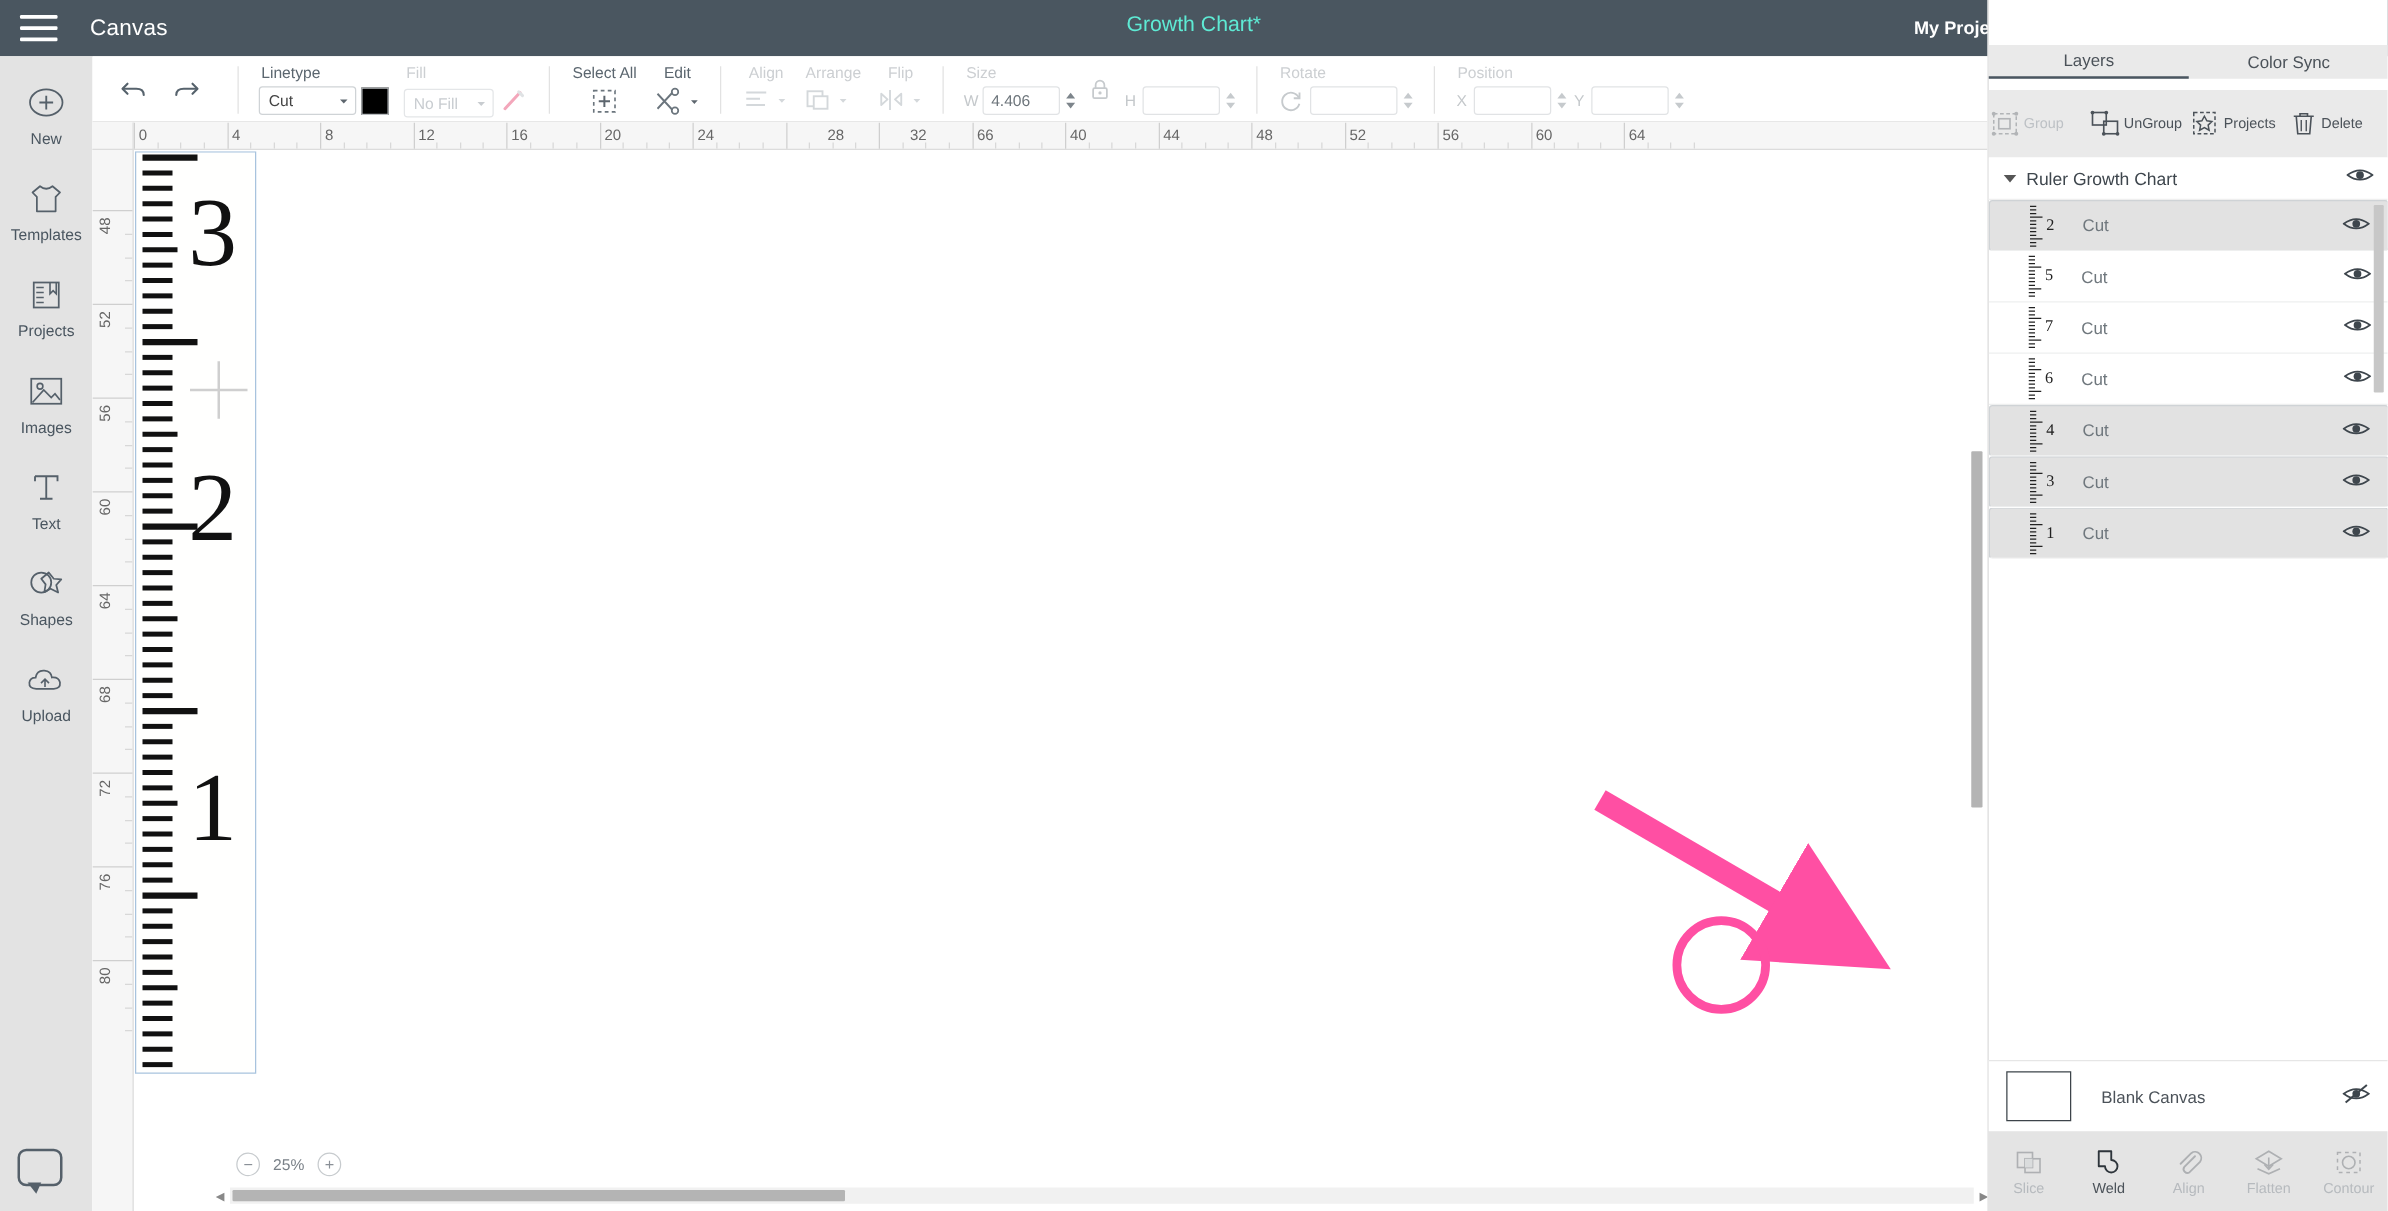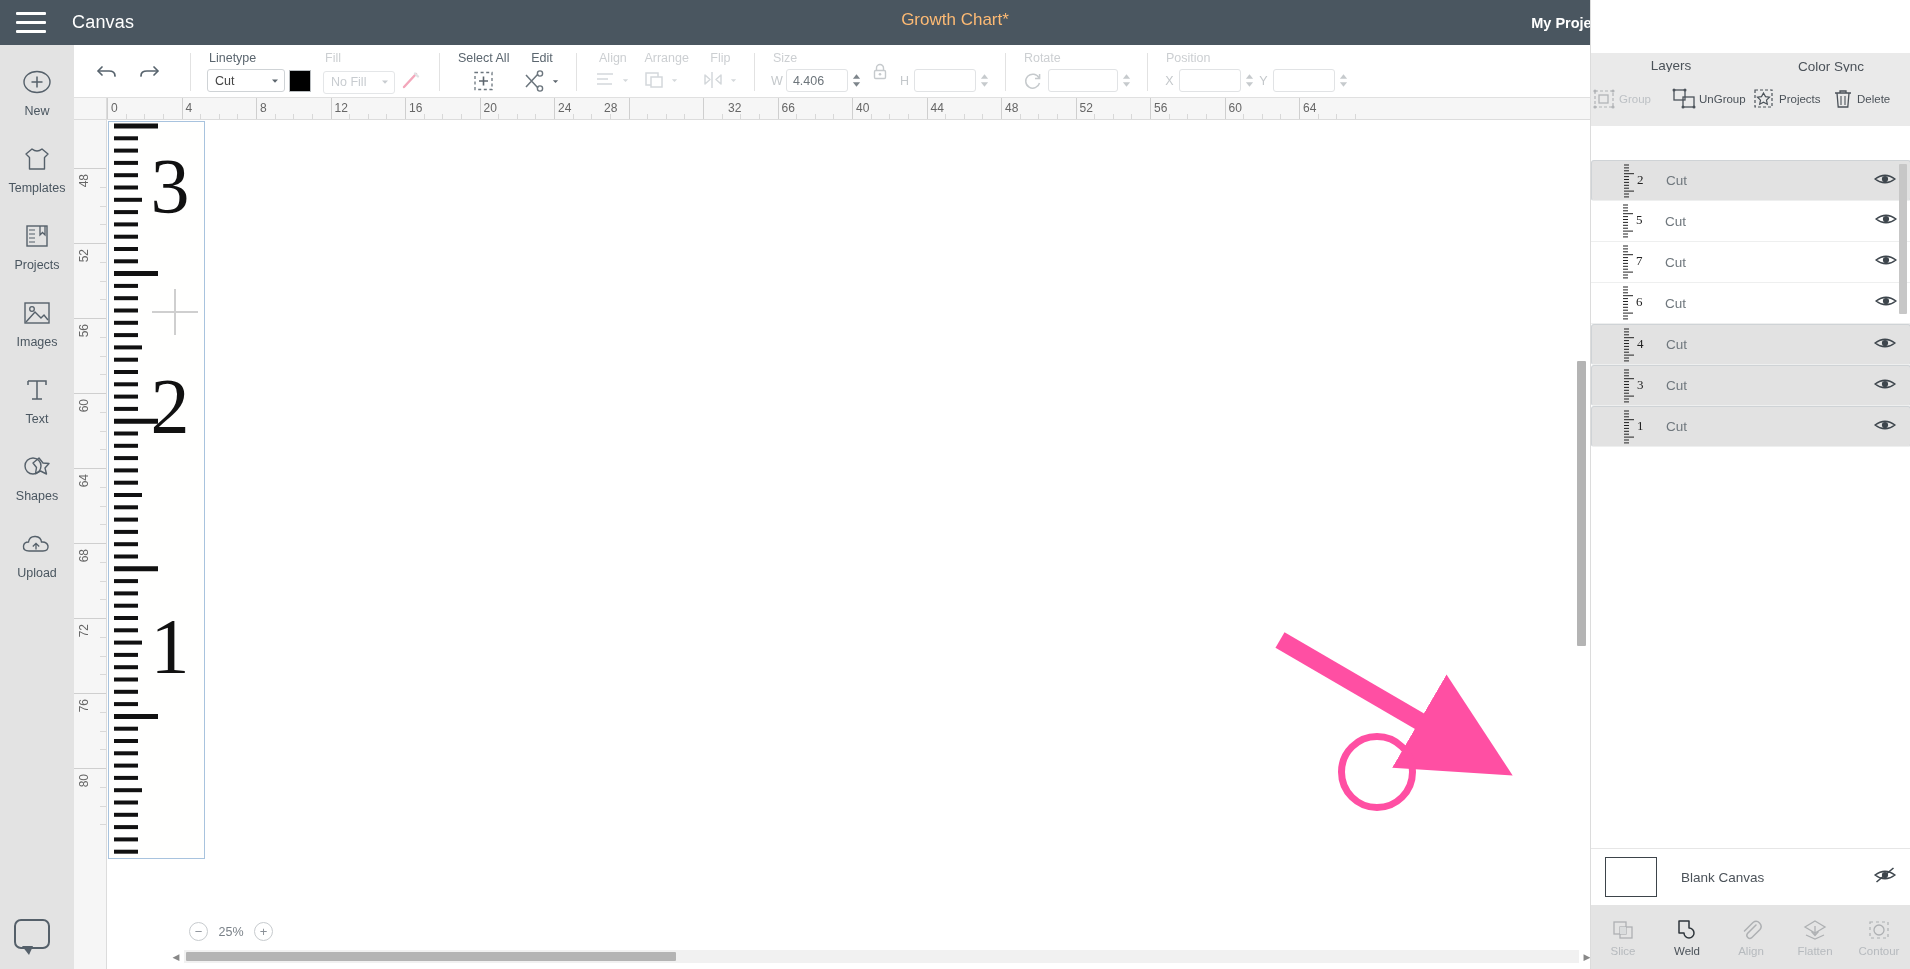--- a/index.html
+++ b/index.html
@@ -16,21 +16,21 @@
     position:absolute; left:0; top:0; width:1910px; height:45px;
     background:#4a5660; display:flex; align-items:center;
   }
   .hamburger { width:62px; height:45px; display:flex; align-items:center; justify-content:center; cursor:pointer; }
   .hamburger span { display:block; width:30px; height:3px; background:#fff; margin:3px 0; border-radius:1px; }
   .hb-wrap { display:flex; flex-direction:column; }
   .canvas-label { color:#fff; font-size:18px; margin-left:10px; letter-spacing:.2px; }
   .doc-title {
     position:absolute; left:0; right:0; top:0; height:40px;
     display:flex; align-items:center; justify-content:center;
-    color:#fdba74; font-size:17px; pointer-events:none;
+    color:#5eead4; font-size:17px; pointer-events:none;
   }
   .top-right { position:absolute; right:0; top:0; height:45px; display:flex; align-items:center; gap:0px; padding-right:16px; }
   .tr-item { color:#fff; font-size:14.5px; font-weight:bold; padding:0 14px; cursor:pointer; white-space:nowrap; }
   .tr-sep { color:#aab2b8; font-size:14px; padding:0 4px; }
   .joy-wrap { display:flex; align-items:center; gap:8px; padding:0 10px 0 14px; cursor:pointer; }
   .chev { width:12px; height:12px; }
   .makeit {
     background:#63b316; color:#fff; font-size:15px; font-weight:bold;
     padding:9px 30px; border:none; border-radius:4px; cursor:pointer; margin-left:14px;
   }
@@ -113,21 +113,21 @@
   
   .sb-h { position:absolute; left:110px; bottom:6px; width:1395px; height:13px; background:#f1f1f1; display:flex; align-items:center; }
   .sb-h-thumb { position:absolute; left:2px; top:2px; width:490px; height:9px; background:#b4b4b4; border-radius:1px; cursor:pointer;}
   .sb-arrowL,.sb-arrowR { position:absolute; width:12px; height:13px; display:flex;align-items:center;justify-content:center;
      font-size:9px;color:#888;cursor:pointer;}
   .sb-arrowL{left:-14px;} .sb-arrowR{right:-14px;}
   .sb-v { position:absolute; right:4px; top:240px; width:9px; height:285px; background:#b4b4b4; border-radius:1px; cursor:pointer;}
 
   
   .rpanel { position:absolute; left:1590px; top:0; width:320px; height:969px; background:#fff; border-left:1px solid #dcdcdc; }
-  .rp-tabs { position:absolute; top:53px; left:0; width:320px; height:27px; background:#eaeaea; display:flex; }
+  .rp-tabs { position:absolute; top:36px; left:0; width:320px; height:27px; background:#eaeaea; display:flex; }
   .rp-tab { flex:1; display:flex; align-items:center; justify-content:center; font-size:13.5px; color:#4b5259; cursor:pointer; }
   .rp-tab.active { border-bottom:2px solid #4a5660; font-weight:normal; }
   .rp-tools { position:absolute; top:72px; left:0; width:320px; height:54px; background:#eaeaea;
               display:flex; align-items:center; }
   .rp-tool { flex:1; display:flex; flex-direction:row; align-items:center; gap:2px; cursor:pointer; }
   .rp-tool-lbl { font-size:11.5px; color:#4b5259; }
   .rp-tool.dis .rp-tool-lbl { color:#bdc1c5; }
   .rp-tool.dis svg { opacity:.35; }
 
   .lgroup { position:absolute; top:126px; left:0; width:320px; height:34px; background:#fff;
@@ -501,21 +501,21 @@
         <div class="rh-lbl" style="left: 405.5px;">20</div>
         <div class="rh-minor" style="left: 424.125px;"></div>
         <div class="rh-minor" style="left: 442.75px;"></div>
         <div class="rh-minor" style="left: 461.375px;"></div>
         <div class="rh-tick" style="left: 480px;"></div>
         <div class="rh-lbl" style="left: 480px;">24</div>
         <div class="rh-minor" style="left: 498.625px;"></div>
         <div class="rh-minor" style="left: 517.25px;"></div>
         <div class="rh-minor" style="left: 535.875px;"></div>
         <div class="rh-tick" style="left: 554.5px;"></div>
-        <div class="rh-lbl" style="left: 526px;">28</div>
+        <div class="rh-lbl" style="left: 584px;">28</div>
         <div class="rh-minor" style="left: 573.125px;"></div>
         <div class="rh-minor" style="left: 591.75px;"></div>
         <div class="rh-minor" style="left: 610.375px;"></div>
         <div class="rh-tick" style="left: 629px;"></div>
         <div class="rh-lbl" style="left: 650px;">32</div>
         <div class="rh-minor" style="left: 647.625px;"></div>
         <div class="rh-minor" style="left: 666.25px;"></div>
         <div class="rh-minor" style="left: 684.875px;"></div>
         <div class="rh-tick" style="left: 703.5px;"></div>
         <div class="rh-lbl" style="left: 703.5px;">66</div>
@@ -736,20 +736,30 @@
       <div class="rp-tool">
         <svg width="24" height="24" viewBox="0 0 24 24">
           <path d="M4 6 h16 M9 6 V4 h6 v2" fill="none" stroke="#4b5259" stroke-width="1.3"></path>
           <path d="M6 6 l1.2 14 h9.6 L18 6" fill="none" stroke="#4b5259" stroke-width="1.3"></path>
           <path d="M10 9v9M14 9v9" stroke="#4b5259" stroke-width="1.1"></path>
         </svg>
         <span class="rp-tool-lbl">Delete</span>
       </div>
     </div>
 
+    <div class="lgroup">
+      <div class="caret"></div>
+      <div class="lgroup-name">Ruler Growth Chart</div>
+      <div class="eye">
+        <svg width="22" height="16" viewBox="0 0 22 16">
+            <path d="M1 8 Q11 0.5 21 8 Q11 15.5 1 8Z" fill="none" stroke="#3e464d" stroke-width="1.3"></path>
+            <circle cx="11" cy="8" r="3.1" fill="#3e464d"></circle>
+          </svg>
+      </div>
+    </div>
 
     <div class="llist" id="layerList">
         <div class="lrow sel">
           <div class="lthumb">
             <svg width="28" height="38" viewBox="0 0 28 38">
               <line x1="1" y1="3" x2="6" y2="3" stroke="#222" stroke-width="1"></line>
               <line x1="1" y1="5.9" x2="6" y2="5.9" stroke="#222" stroke-width="1"></line>
               <line x1="1" y1="8.8" x2="6" y2="8.8" stroke="#222" stroke-width="1"></line>
               <line x1="1" y1="11.7" x2="11" y2="11.7" stroke="#222" stroke-width="1"></line>
               <line x1="1" y1="14.6" x2="6" y2="14.6" stroke="#222" stroke-width="1"></line>

